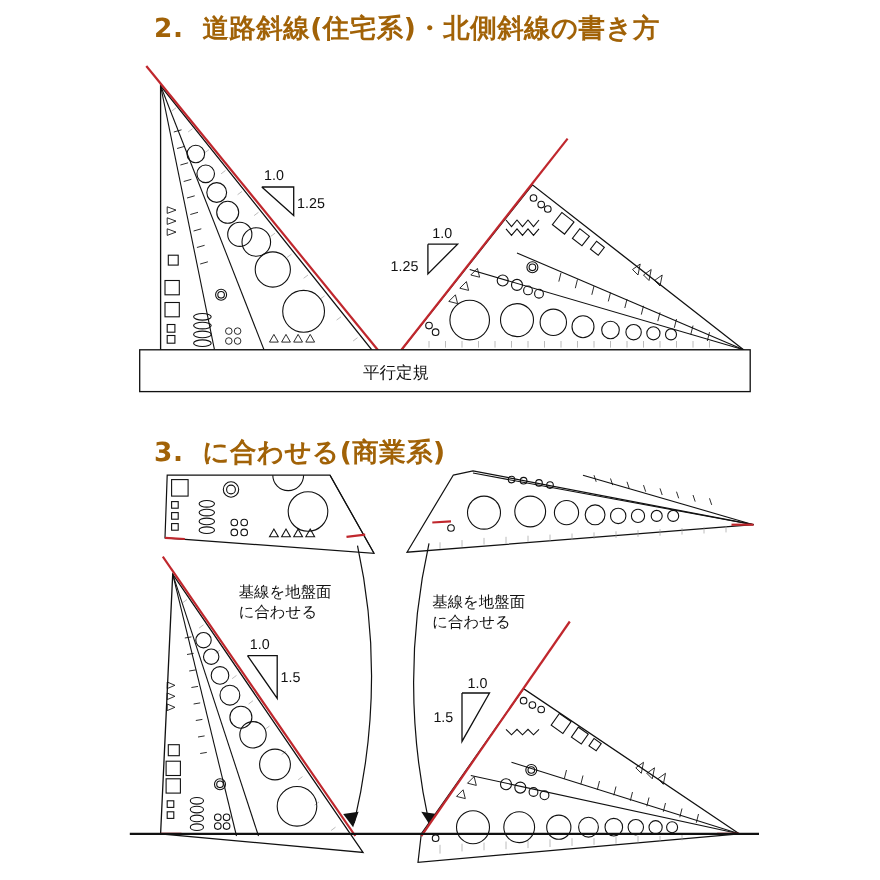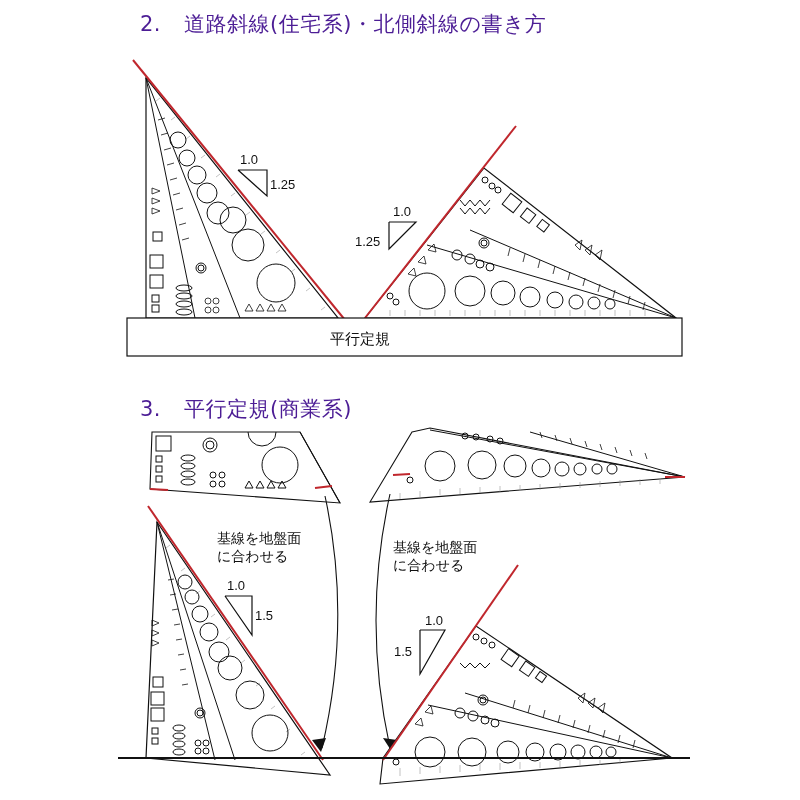--- a/index.html
+++ b/index.html
@@ -1,31 +1,31 @@
 <!DOCTYPE html>
 <html><head>
 <meta charset="utf-8">
 <style>
   html, body { margin:0; padding:0; background:#ffffff; }
   body { width:800px; height:800px; position:relative; overflow:hidden;
          font-family:"DejaVu Sans", sans-serif; color:#111; }
-  .heading { position:absolute; font-weight:normal; font-size:21px; color:#4c1d95; letter-spacing:0.5px; }
+  .heading { position:absolute; font-weight:bold; font-size:24px; color:#a16207; letter-spacing:0.5px; }
   .heading .num { display:inline-block; width:44px; }
   svg.canvas { position:absolute; left:0; top:0; }
   .lbl { font-family:"Liberation Sans", sans-serif; font-size:13px; fill:#111; }
   .jp { font-family:"DejaVu Sans", sans-serif; font-size:14px; fill:#111; }
 </style>
 </head>
 <body>
 
 <div class="heading" style="left:140px; top:10px;">
   <span class="num">2.</span><span>道路斜線(住宅系)・北側斜線の書き方</span>
 </div>
 <div class="heading" style="left:140px; top:395px;">
-  <span class="num">3.</span><span>平行定規(商業系)</span>
+  <span class="num">3.</span><span>に合わせる(商業系)</span>
 </div>
 
 <svg class="canvas" width="800" height="800" viewBox="0 0 800 800" xmlns="http://www.w3.org/2000/svg">
   <defs>
     <g id="blob">
       <circle r="4" fill="none" stroke="#111" stroke-width="1"></circle>
       <line x1="-6" y1="0" x2="6" y2="0" stroke="#111" stroke-width="0.8"></line>
       <line x1="0" y1="-6" x2="0" y2="6" stroke="#111" stroke-width="0.8"></line>
     </g>
   </defs>

